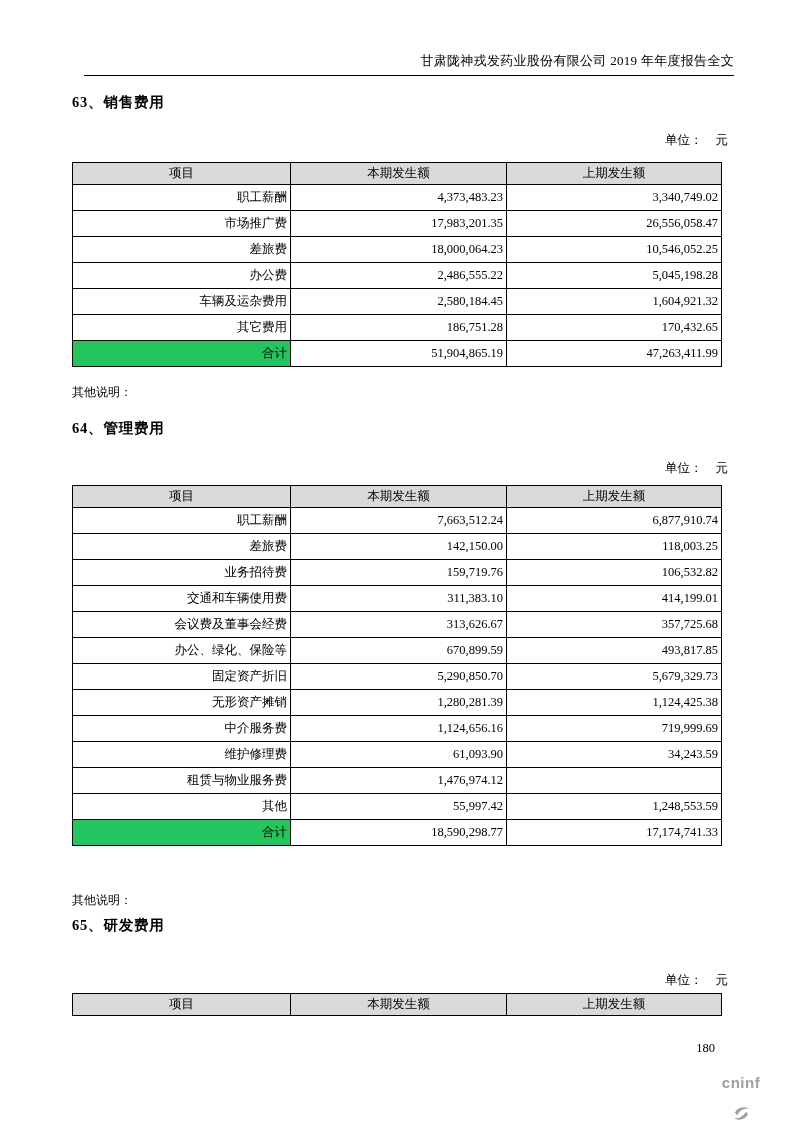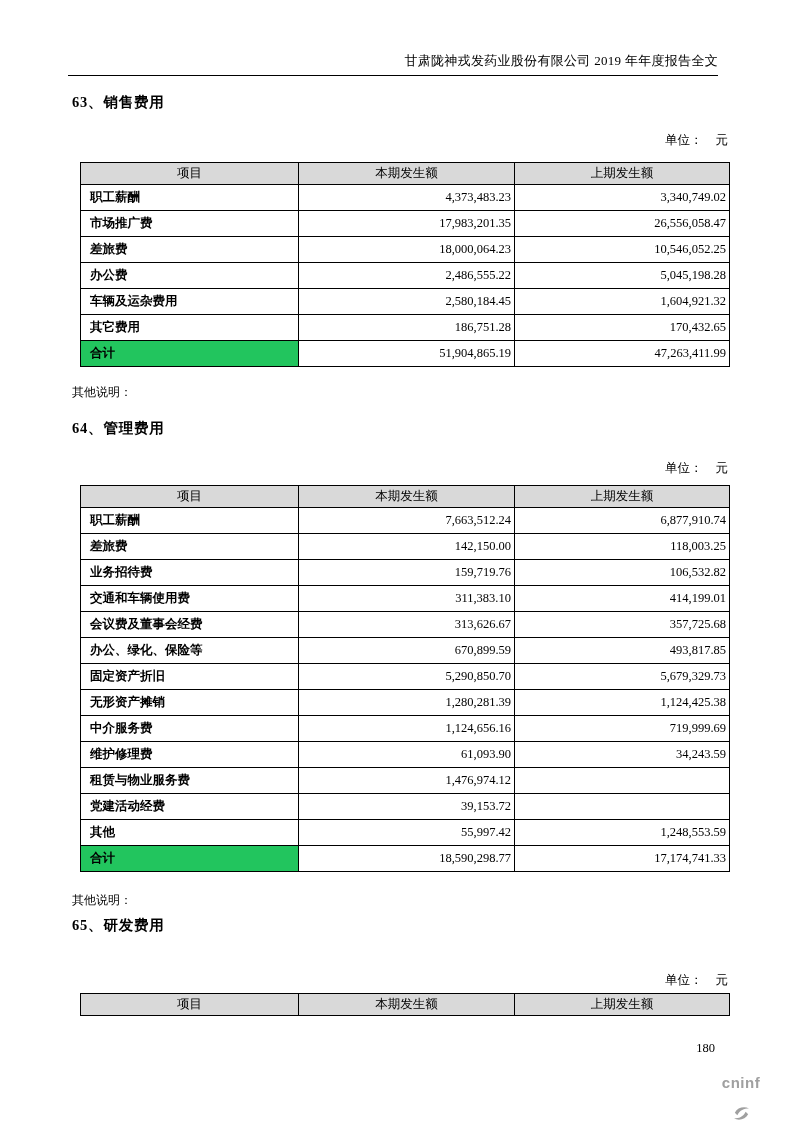--- a/index.html
+++ b/index.html
@@ -8,21 +8,21 @@
     width: 793px; height: 1122px;
     background: #ffffff;
     position: relative;
     overflow: hidden;
     font-family: "Liberation Serif", "DejaVu Serif", serif;
     color: #000;
   }
   .abs { position: absolute; }
 
   .doc-header {
-    left: 68px; width: 650px; top: 52px;
+    left: 84px; width: 650px; top: 52px;
     text-align: right;
     font-size: 13px;
     letter-spacing: 0.3px;
     padding-bottom: 5px;
     border-bottom: 1.5px solid #000;
   }
 
   .section-title {
     left: 72px;
     font-size: 14.5px;
@@ -40,21 +40,21 @@
   }
   .ul-1 { top: 132px; }
   .ul-2 { top: 460px; }
   .ul-3 { top: 972px; }
   .unit-value { margin-left: 13px; }
 
   table.expense-table {
     border-collapse: collapse;
     table-layout: fixed;
     width: 649px;
-    left: 80px;
+    left: 72px;
     font-size: 12.5px;
     border: 1.5px solid #000;
   }
   .tbl-1 { top: 162px; }
   .tbl-2 { top: 485px; }
   .tbl-3 { top: 993px; }
   col.c1 { width: 218px; }
   col.c2 { width: 216px; }
   col.c3 { width: 215px; }
   .expense-table th {
@@ -66,21 +66,21 @@
     border-bottom: 1.5px solid #000;
     padding: 1px 2px;
   }
   .expense-table td {
     height: 26px;
     border: 1px solid #000;
     padding: 1px 3px;
     white-space: nowrap;
     overflow: hidden;
   }
-  .expense-table td.item { text-align: left; padding-left: 9px; font-weight: bold; }
+  .expense-table td.item { text-align: right; padding-left: 9px; }
   .expense-table td.num  { text-align: right; padding-right: 3px; }
   .expense-table tr.total td.item { background: #22c55e; }
 
   .footnote {
     left: 72px;
     font-size: 12px;
   }
   .fn-1 { top: 384px; }
   .fn-2 { top: 892px; }
 
@@ -237,25 +237,20 @@
       <td class="num">719,999.69</td>
     </tr>
     <tr>
       <td class="item">维护修理费</td>
       <td class="num">61,093.90</td>
       <td class="num">34,243.59</td>
     </tr>
     <tr>
       <td class="item">租赁与物业服务费</td>
       <td class="num">1,476,974.12</td>
-      <td class="num"></td>
-    </tr>
-    <tr>
-      <td class="item">党建活动经费</td>
-      <td class="num">39,153.72</td>
       <td class="num"></td>
     </tr>
     <tr>
       <td class="item">其他</td>
       <td class="num">55,997.42</td>
       <td class="num">1,248,553.59</td>
     </tr>
     <tr class="total">
       <td class="item">合计</td>
       <td class="num">18,590,298.77</td>

